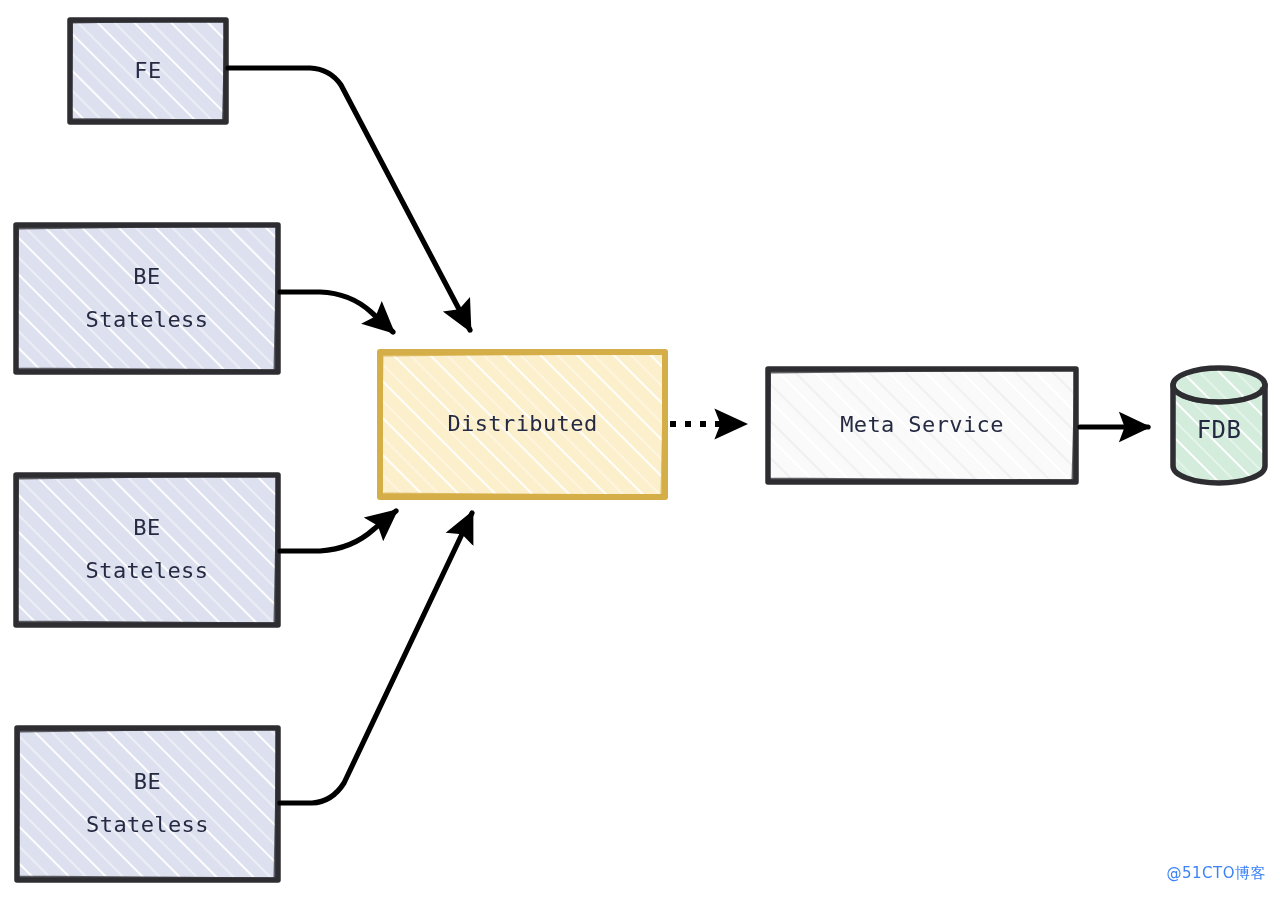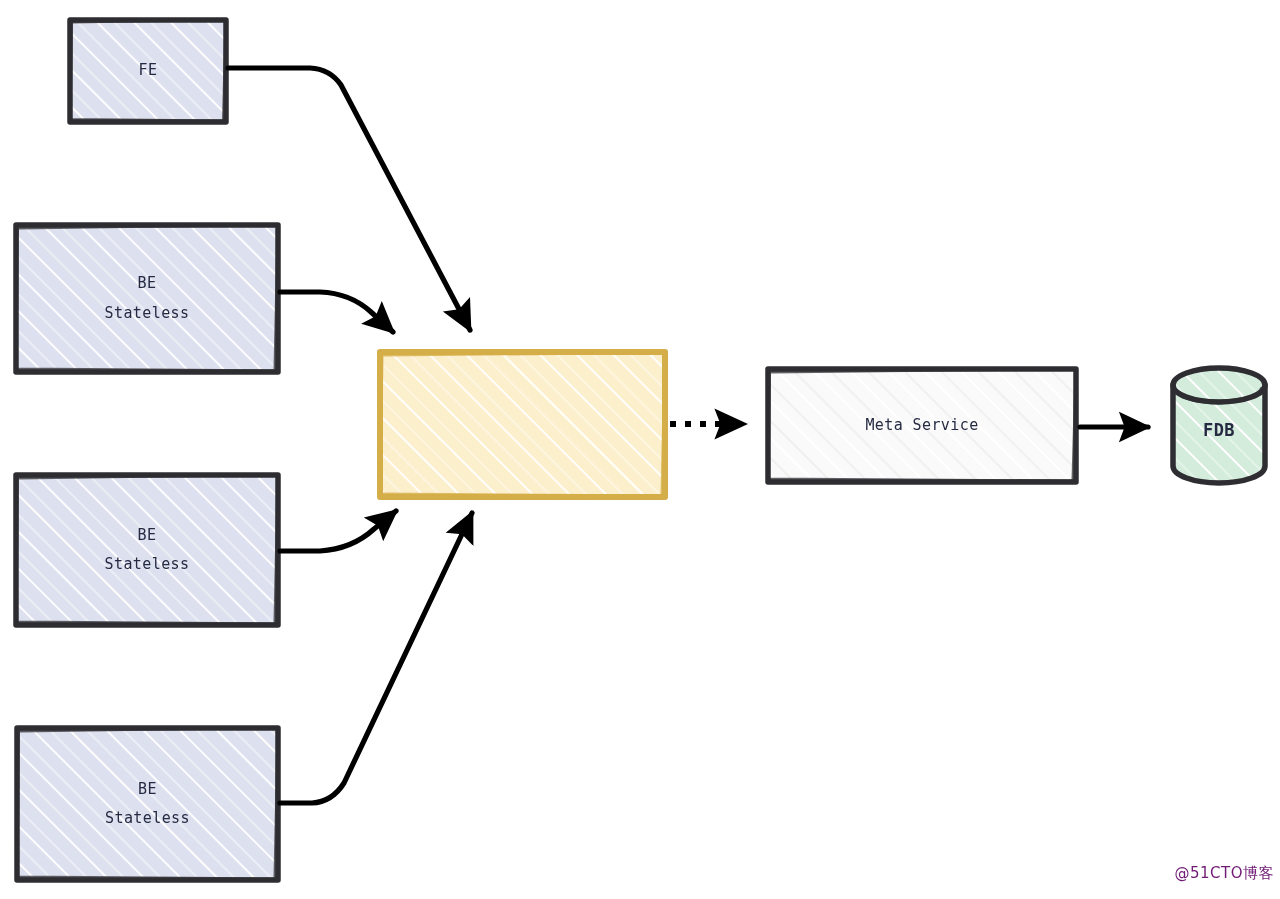--- a/index.html
+++ b/index.html
@@ -25,40 +25,40 @@
 
   .node-label {
     position: absolute;
     display: flex;
     flex-direction: column;
     align-items: center;
     justify-content: center;
     text-align: center;
     color: #252a42;
     font-family: "DejaVu Sans Mono", "Liberation Mono", monospace;
-    font-size: 15px;
+    font-size: 22px;
     line-height: 1.95;
     letter-spacing: 0.4px;
     pointer-events: none;
     white-space: pre;
   }
 
   .label-fe      { left: 70px;  top: 20px;  width: 156px; height: 102px; }
   .label-be1     { left: 16px;  top: 225px; width: 262px; height: 147px; }
   .label-be2     { left: 16px;  top: 475px; width: 262px; height: 150px; }
   .label-be3     { left: 17px;  top: 728px; width: 261px; height: 152px; }
   .label-lock    { left: 380px; top: 352px; width: 285px; height: 145px; }
   .label-meta    { left: 768px; top: 369px; width: 308px; height: 113px; text-align: right; }
-  .label-fdb     { left: 1173px; top: 378px; width: 92px;  height: 105px; font-size: 17px; font-weight: bold; }
+  .label-fdb     { left: 1173px; top: 378px; width: 92px;  height: 105px; font-size: 24px; }
 
   .watermark {
     position: absolute;
-    right: 6px;
+    right: 14px;
     bottom: 16px;
-    color: #701a75;
+    color: #3b82f6;
     font-family: "DejaVu Sans", "Liberation Sans", sans-serif;
     font-size: 15px;
     letter-spacing: 0.5px;
     user-select: none;
   }
 </style>
 </head>
 <body>
 
 <svg id="canvas" viewBox="0 0 1280 899" xmlns="http://www.w3.org/2000/svg">
@@ -169,20 +169,21 @@
   <span>BE</span>
   <span>Stateless</span>
 </div>
 
 <div class="node-label label-be3">
   <span>BE</span>
   <span>Stateless</span>
 </div>
 
 <div class="node-label label-lock">
+  <span>Distributed</span>
 </div>
 
 <div class="node-label label-meta">
   <span>Meta Service</span>
 </div>
 
 <div class="node-label label-fdb">
   <span>FDB</span>
 </div>
 

